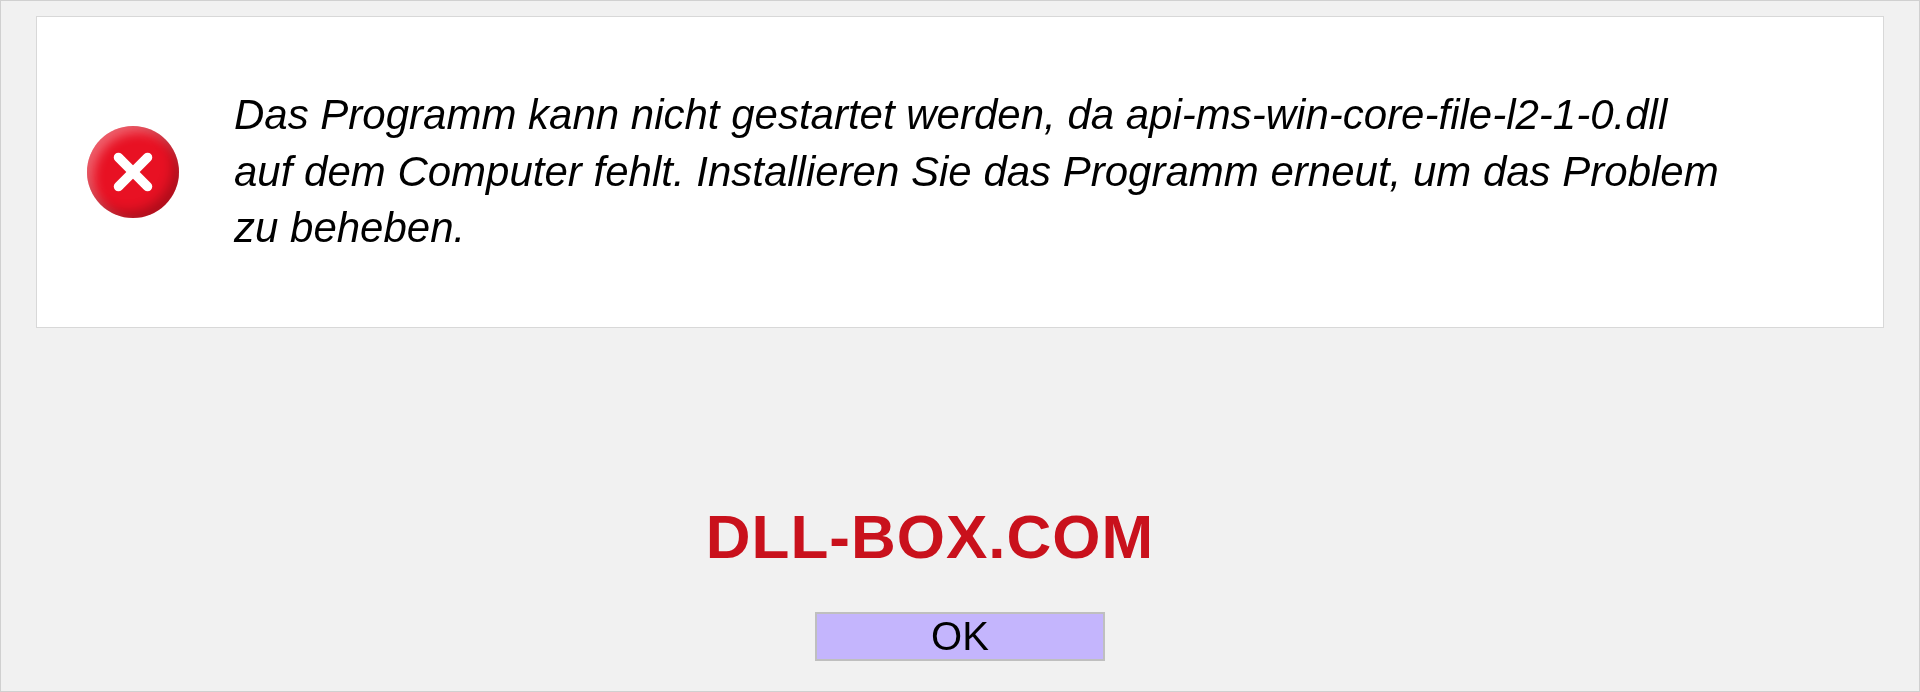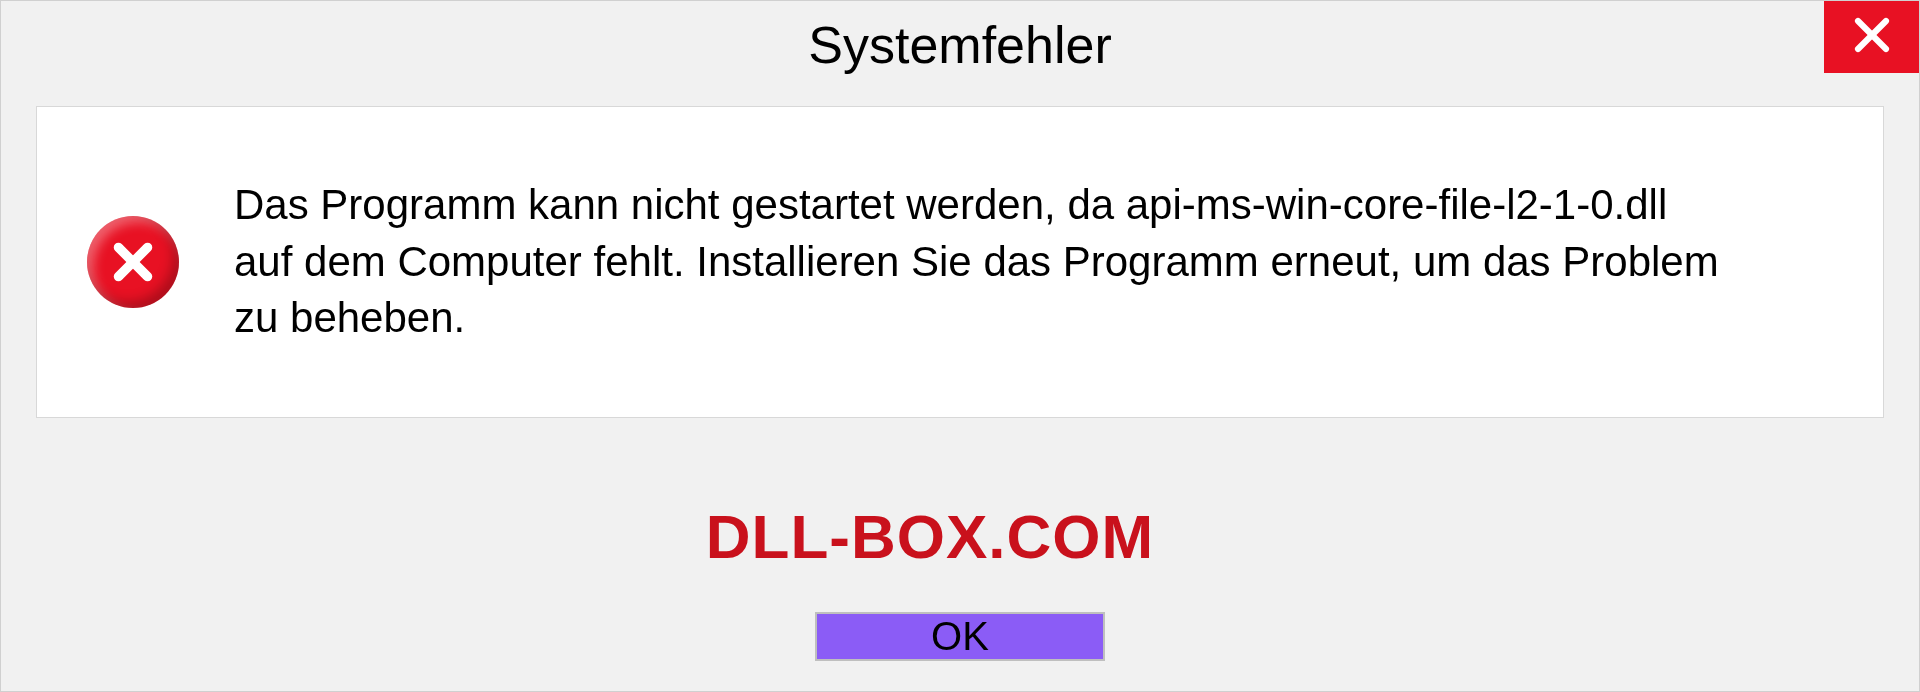--- a/index.html
+++ b/index.html
@@ -56,20 +56,21 @@
       height: 42px;
     }
     .content-panel {
       margin: 15px 35px 0 35px;
       background: #ffffff;
       border: 1px solid #d8d8d8;
       padding: 70px 50px 70px 50px;
       display: flex;
       align-items: center;
       gap: 55px;
+      font-style: italic;
     }
     .error-badge {
       flex-shrink: 0;
       width: 92px;
       height: 92px;
       border-radius: 50%;
       background: #e81123;
       display: flex;
       align-items: center;
       justify-content: center;
@@ -99,46 +100,35 @@
       font-size: 62px;
       font-weight: 800;
       color: #c9111c;
       letter-spacing: 1px;
       font-family: Arial, sans-serif;
       margin-right: 60px;
     }
     .ok-button {
       width: 290px;
       height: 92px;
-      background: #8b5cf6;
+      background: #c4b5fd;
       border: 2px solid #bfbfbf;
       font-size: 40px;
       color: #000;
       display: flex;
       align-items: center;
       justify-content: center;
       cursor: pointer;
     }
   </style>
 </head>
 <body>
 
 <div class="dialog">
 
-  <div class="titlebar">
-    <div class="title-text">Systemfehler</div>
-    <div class="close-btn">
-      <span>
-        <svg viewBox="0 0 24 24">
-          <line x1="4" y1="4" x2="20" y2="20" stroke="#ffffff" stroke-width="3.5" stroke-linecap="round"></line>
-          <line x1="20" y1="4" x2="4" y2="20" stroke="#ffffff" stroke-width="3.5" stroke-linecap="round"></line>
-        </svg>
-      </span>
-    </div>
-  </div>
 
   <div class="content-panel">
     <div class="error-badge">
       <svg viewBox="0 0 24 24">
         <line x1="5" y1="5" x2="19" y2="19" stroke="#ffffff" stroke-width="4.5" stroke-linecap="round"></line>
         <line x1="19" y1="5" x2="5" y2="19" stroke="#ffffff" stroke-width="4.5" stroke-linecap="round"></line>
       </svg>
     </div>
     <div class="message-text">Das Programm kann nicht gestartet werden, da api-ms-win-core-file-l2-1-0.dll auf dem Computer fehlt. Installieren Sie das Programm erneut, um das Problem zu beheben.</div>
   </div>

